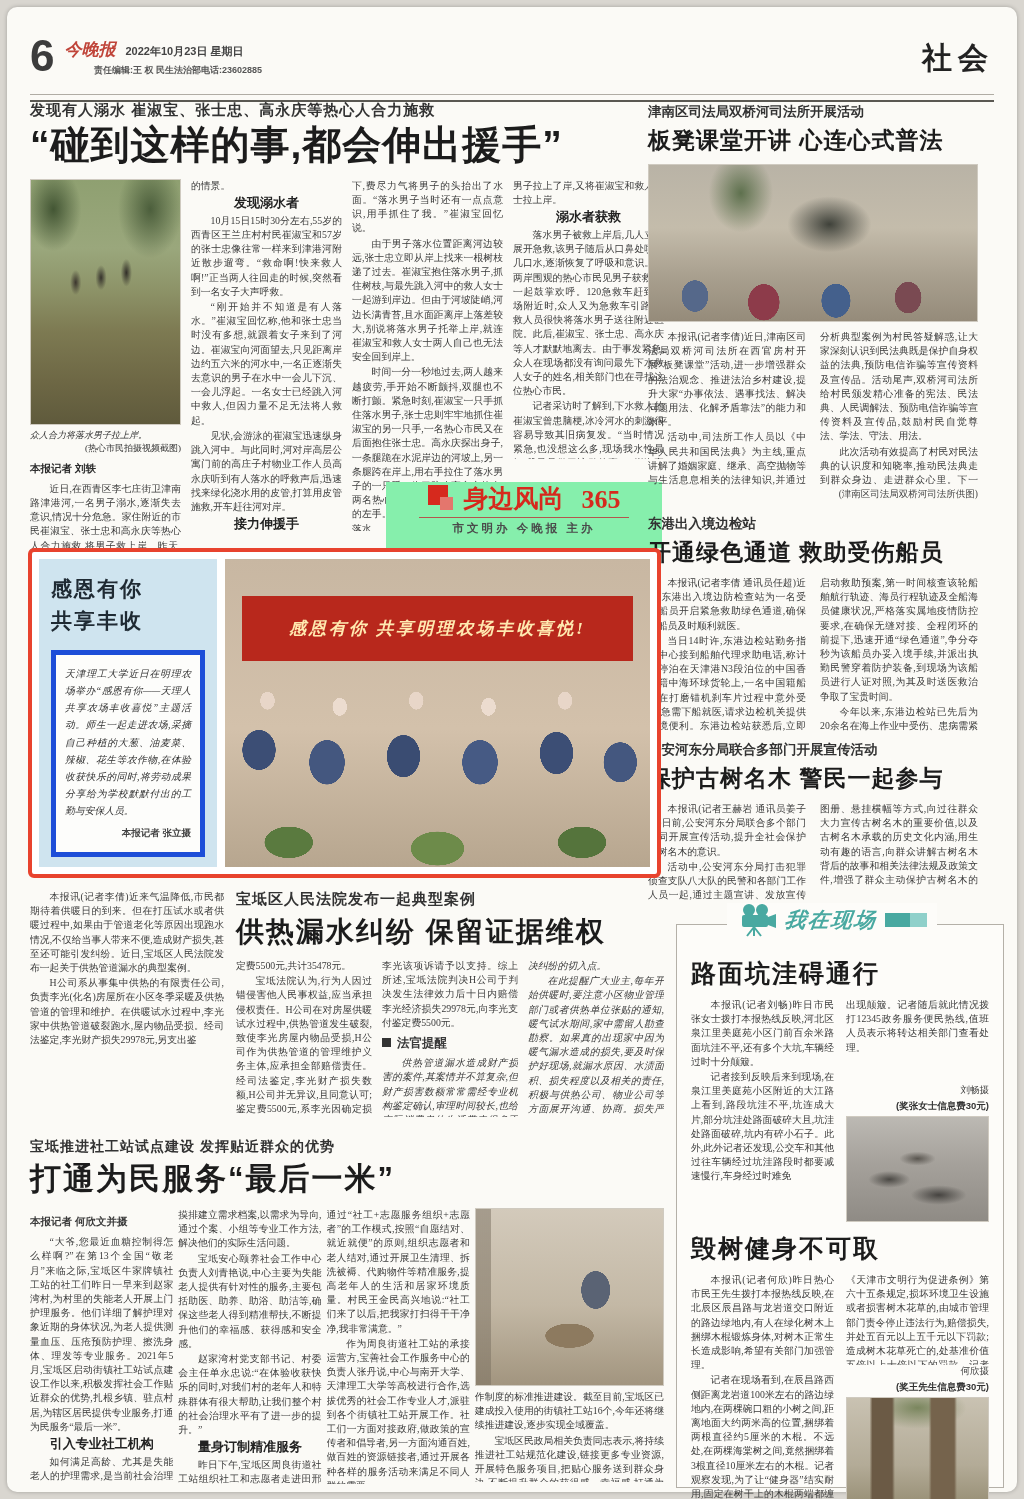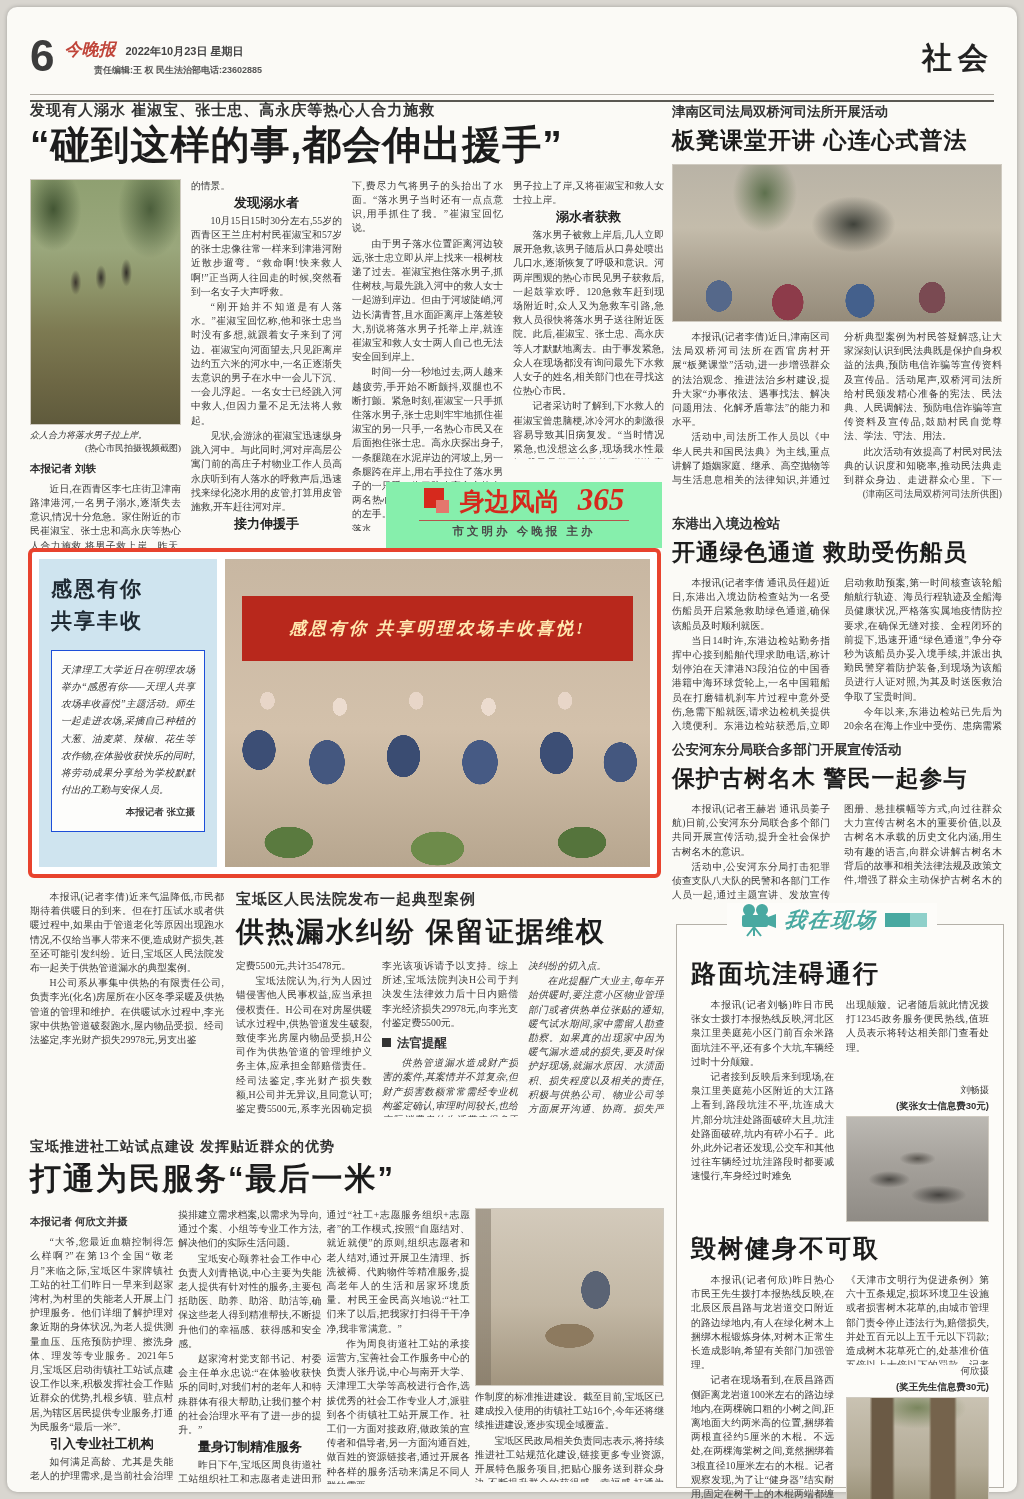--- a/index.html
+++ b/index.html
@@ -48,27 +48,27 @@
      radial-gradient(8px 18px at 47% 40%, rgba(48,44,40,.95), transparent 70%),
      radial-gradient(8px 20px at 64% 38%, rgba(44,40,36,.95), transparent 70%),
      linear-gradient(180deg,#8fa071 0%,#9aa77c 28%,#8d9368 45%,#7d7a52 62%,#6e6845 82%,#5f5a3c 100%);}
   
   .badge{position:absolute;right:2px;bottom:0;width:276px;height:66px;background:#86efac;}
   .badge-row{display:flex;align-items:flex-end;justify-content:center;gap:10px;}
   .sq{position:relative;width:26px;height:30px;}
   .sq .s1{position:absolute;left:0;top:0;width:20px;height:20px;background:#d6291d;}
   .sq .s2{position:absolute;left:12px;top:12px;width:13px;height:13px;background:#e4766d;}
   .badge-title{font-family:"Liberation Sans",sans-serif;font-weight:700;color:#d6291d;font-size:25px;}
-  .badge-num{font-family:"Liberation Serif",serif;font-style:italic;font-weight:700;
-             color:#d6291d;font-size:31px;margin-left:8px;}
+  .badge-num{font-family:"Liberation Serif",serif;font-weight:700;
+             color:#d6291d;font-size:26px;margin-left:8px;}
   .badge-under{border-bottom:1.5px solid #b5554d;width:210px;margin:2px auto 3px auto;}
   .badge-org{text-align:center;font-family:"Liberation Sans",sans-serif;font-weight:700;
              font-size:11.5px;color:#4a4a4a;letter-spacing:3px;}
   
-  .rail{left:672px;top:103px;width:330px;height:808px;}
+  .rail{left:648px;top:103px;width:330px;height:808px;}
   .rail .kick{font-size:13.5px;}
   .rail .hl{font-size:23px;letter-spacing:1px;margin:4px 0 8px 0;}
   .twocol{column-count:2;column-gap:14px;}
   .ph-bench{height:158px;margin-bottom:8px;background:
      radial-gradient(22px 26px at 14% 84%, #55688a 0 60%, transparent 61%),
      radial-gradient(26px 30px at 35% 88%, #8d3b4a 0 60%, transparent 61%),
      radial-gradient(24px 28px at 57% 87%, #44608c 0 60%, transparent 61%),
      radial-gradient(22px 26px at 79% 85%, #7a4a52 0 60%, transparent 61%),
      radial-gradient(60px 40px at 55% 38%, rgba(30,35,30,.8), transparent 70%),
      radial-gradient(46px 56px at 28% 18%, rgba(70,95,55,.8), transparent 70%),
@@ -98,21 +98,21 @@
      linear-gradient(90deg, transparent 16%, #6b5a45 18% 32%, transparent 34%,
         transparent 58%, #75634c 60% 76%, transparent 78%),
      radial-gradient(70px 30px at 50% 8%, rgba(90,110,60,.7), transparent 70%),
      linear-gradient(180deg,#c9c2b2 0%,#b3ab97 55%,#8d8468 100%);}
   
   .harvest{left:28px;top:548px;width:633px;height:330px;border:4px solid #e8432e;border-radius:6px;
            background:#fff;box-sizing:border-box;display:flex;padding:7px;gap:8px;}
   .h-left{width:178px;background:#cfe4ef;padding:14px 12px;box-sizing:border-box;}
   .h-title{font-family:"Liberation Sans",sans-serif;font-weight:700;font-size:21px;
            line-height:1.5;color:#1f2a33;letter-spacing:2px;}
-  .h-note{background:#fdfdfb;border:1px solid #1d4ed8;margin-top:14px;padding:10px 9px;
+  .h-note{background:#fdfdfb;border:5px solid #1d4ed8;margin-top:14px;padding:10px 9px;
           font-style:italic;font-size:9.8px;line-height:1.75;text-align:justify;color:#333;}
   .h-note .credit{margin-top:6px;font-style:normal;font-weight:700;font-family:"Liberation Sans",sans-serif;}
   .h-photo{flex:1;position:relative;overflow:hidden;background:
      radial-gradient(30px 36px at 8% 62%, #3c4e75 0 55%, transparent 56%),
      radial-gradient(32px 40px at 24% 66%, #44577f 0 55%, transparent 56%),
      radial-gradient(30px 38px at 42% 64%, #3a4c72 0 55%, transparent 56%),
      radial-gradient(32px 40px at 60% 66%, #465a84 0 55%, transparent 56%),
      radial-gradient(30px 38px at 78% 63%, #3c4e75 0 55%, transparent 56%),
      radial-gradient(30px 36px at 93% 66%, #44577f 0 55%, transparent 56%),
      radial-gradient(13px 16px at 10% 46%, #e8d6c8 0 55%, transparent 56%),

